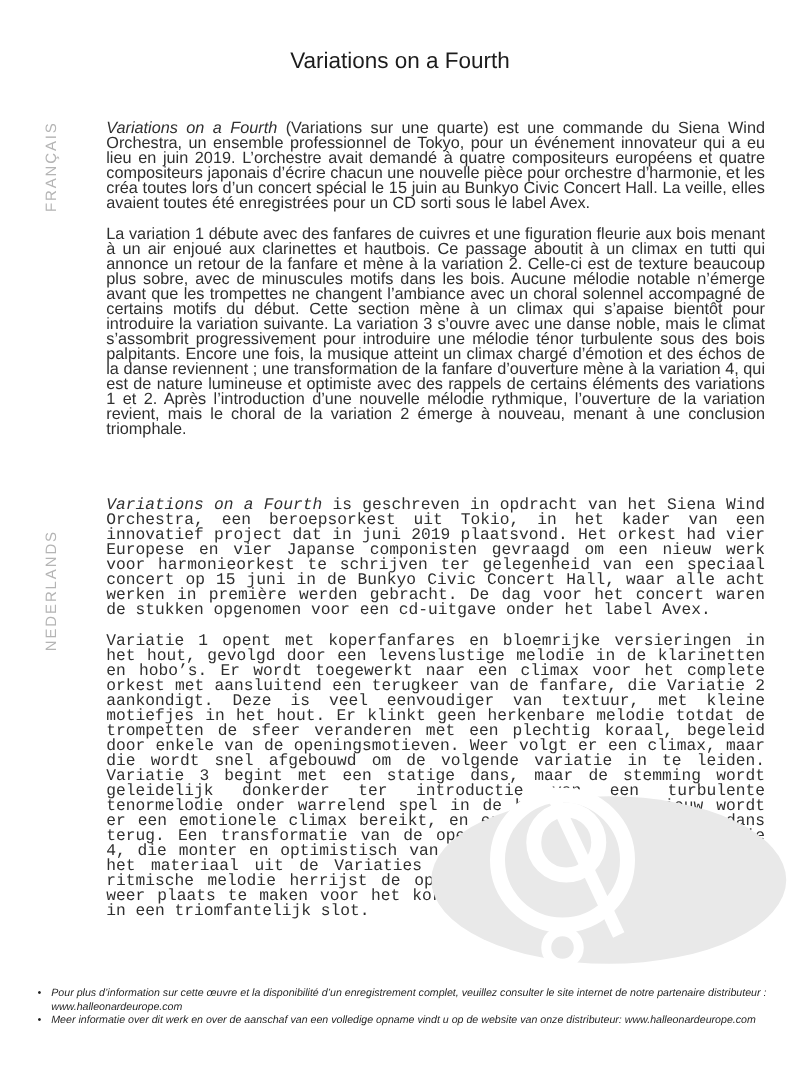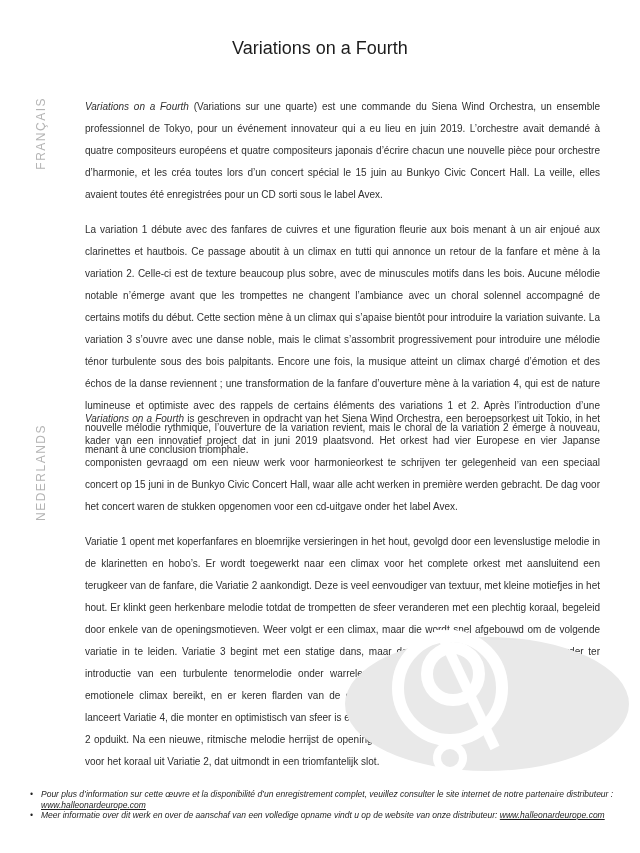--- a/index.html
+++ b/index.html
@@ -23,43 +23,43 @@
     color:#b4b4b4;
     font-size:12px;
     letter-spacing:1.5px;
   }
   .lang-label.fr { left:34px; top:97px; }
   .lang-label.nl { left:34px; top:424px; }
   .text-block {
     position:absolute; left:85px; width:527px;
   }
   .text-block.french { top:96px; }
-  .text-block.dutch  { top:408px; }
+  .text-block.dutch  { top:398px;font-family:Liberation Mono, monospace; }
   .text-block p {
-    margin:0 12px 13px 0;
-    font-size:10px;
-    line-height:22px;
+    margin:0 0 13px 0;
+    font-size:13px;
+    line-height:12px;
     text-align:justify;
     color:#2f2f2f;
   }
   .lead { font-style:italic; }
   .watermark {
     position:absolute; left:335px; top:630px;
     width:305px; height:165px;
     pointer-events:none;
   }
   .footer {
     position:absolute; left:30px; top:789px; width:585px;
     font-size:8.5px; font-style:italic; color:#1f1f1f;
     line-height:10.6px;
   }
   .footer-item { display:flex; }
   .footer-bullet { width:11px; flex:0 0 11px; }
   .footer a, .footer .link {
-    color:#1f1f1f; text-decoration:underline; cursor:pointer;
+    color:#1f1f1f; cursor:pointer;
   }
 </style>
 </head>
 <body>
 
 <div class="page-title">Variations on a Fourth</div>
 
 <div class="lang-label fr">FRANÇAIS</div>
 <div class="lang-label nl">NEDERLANDS</div>
 

